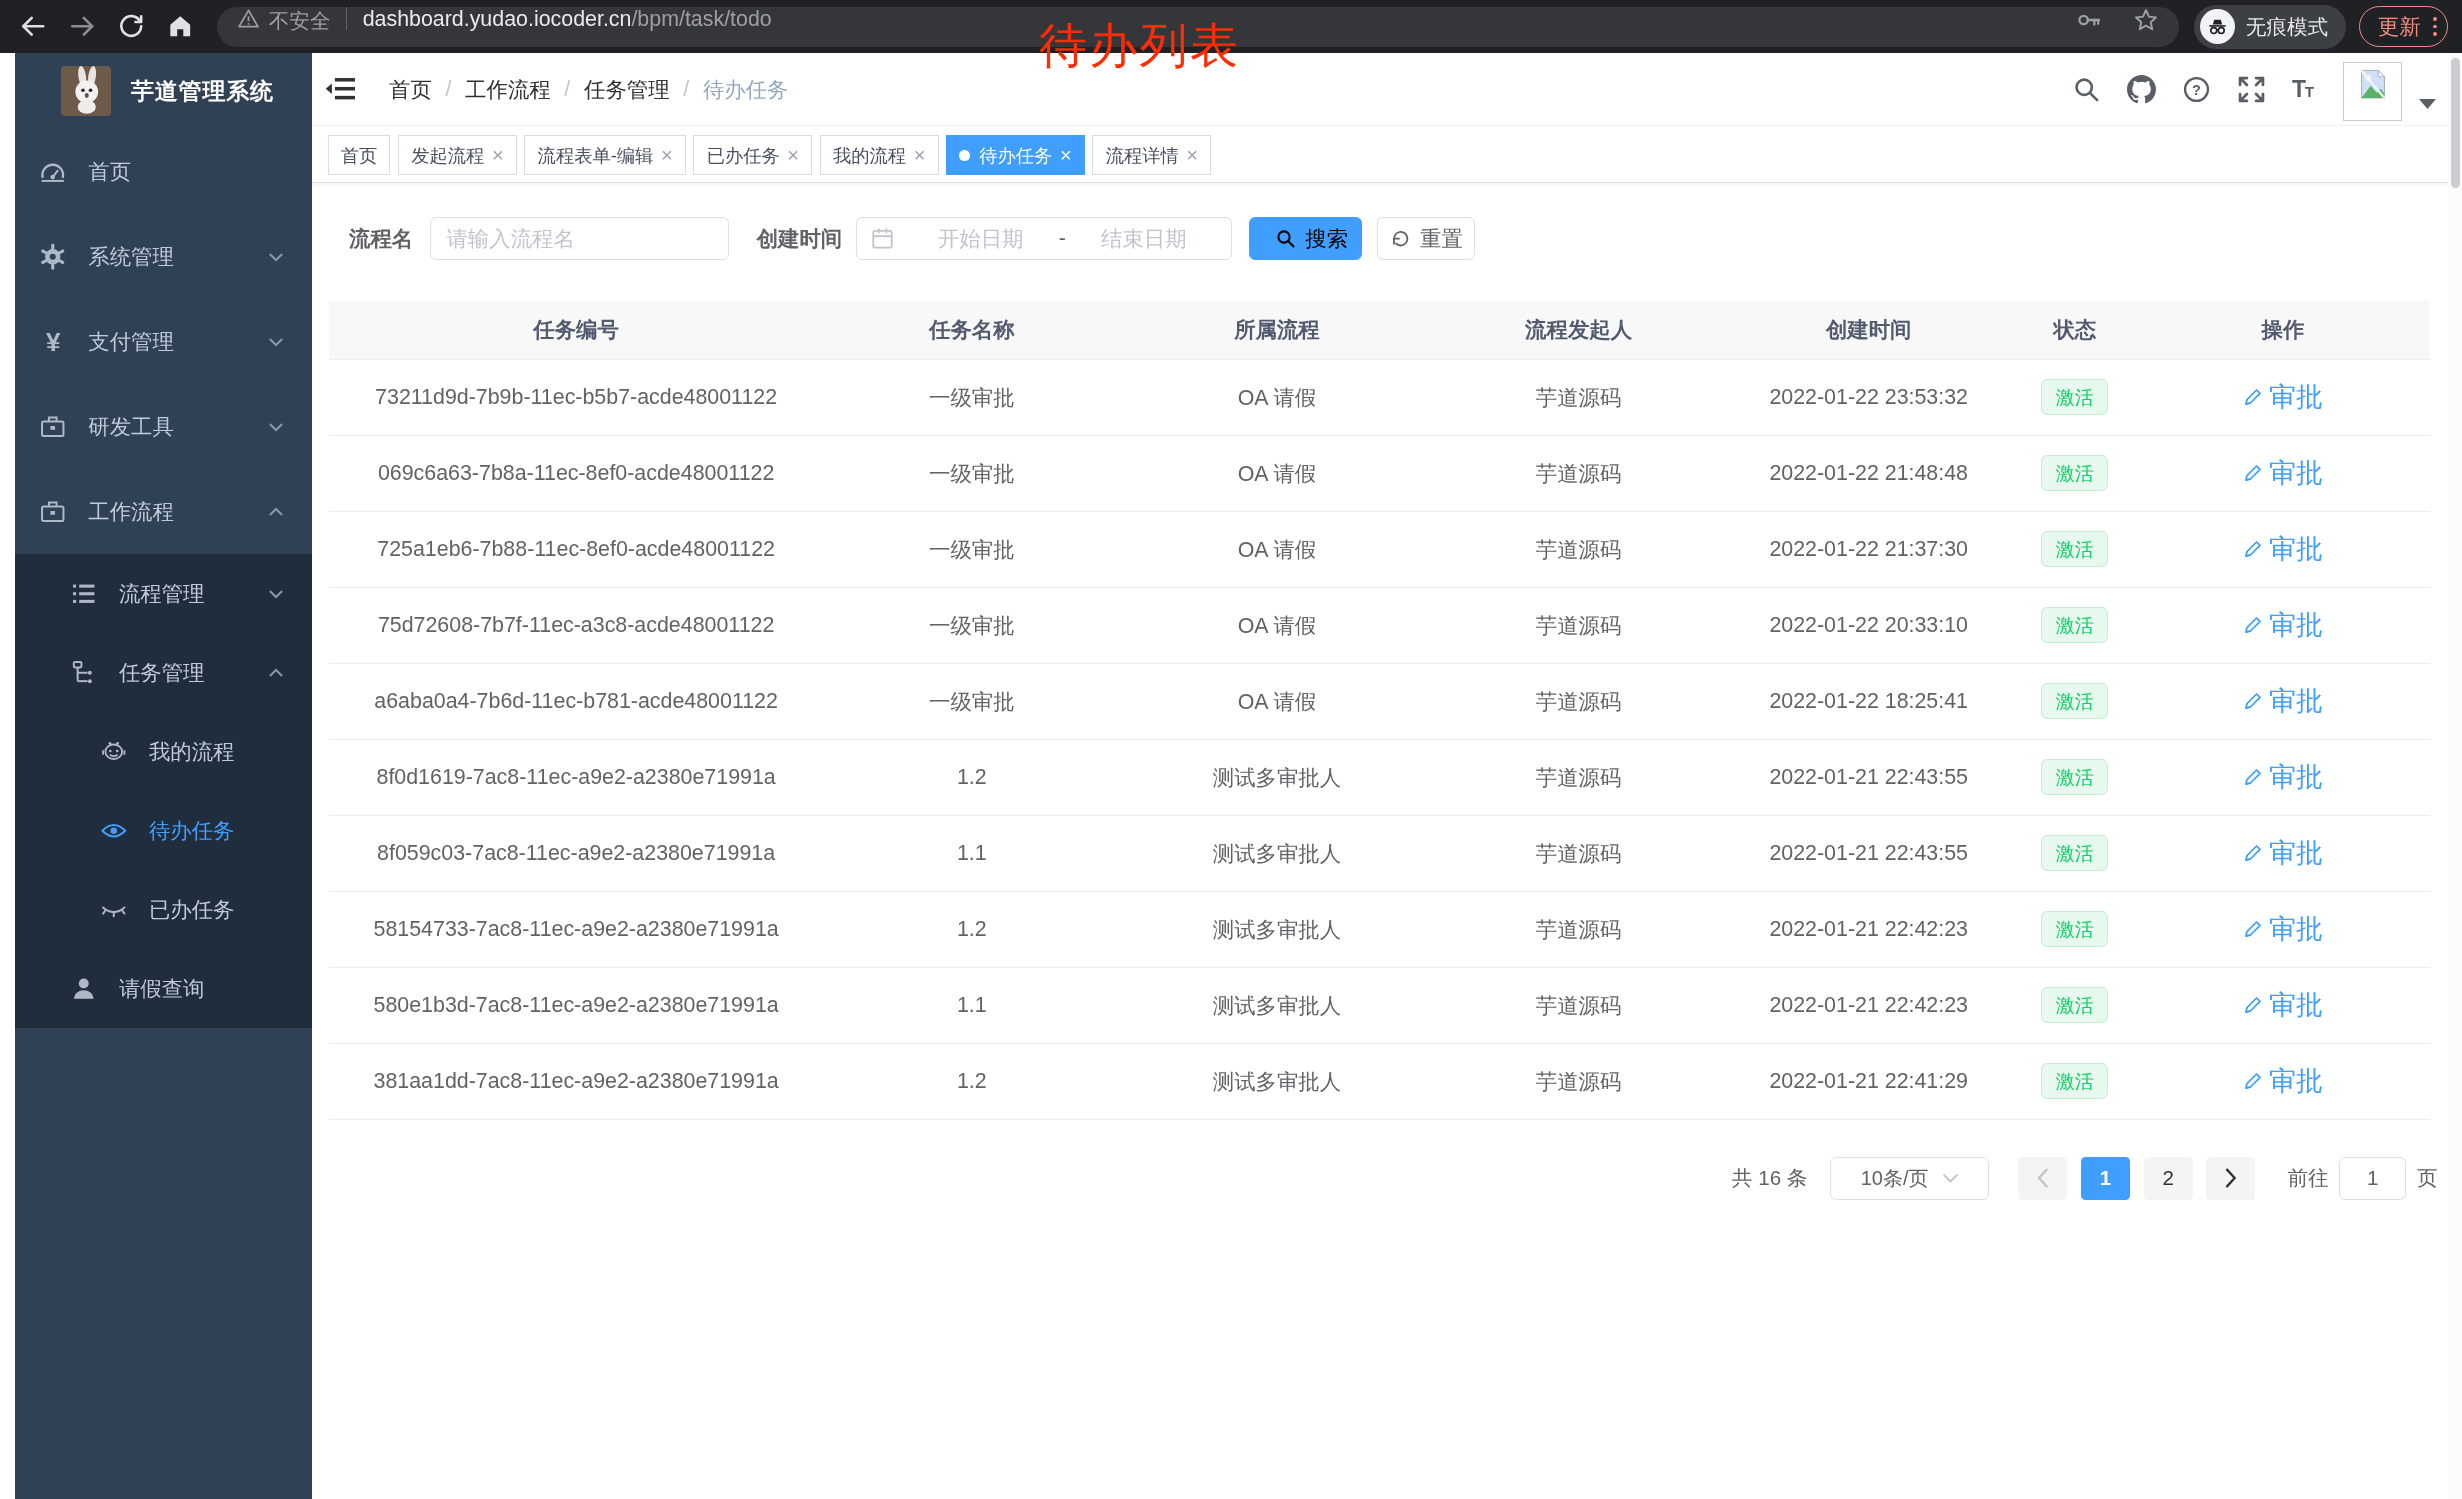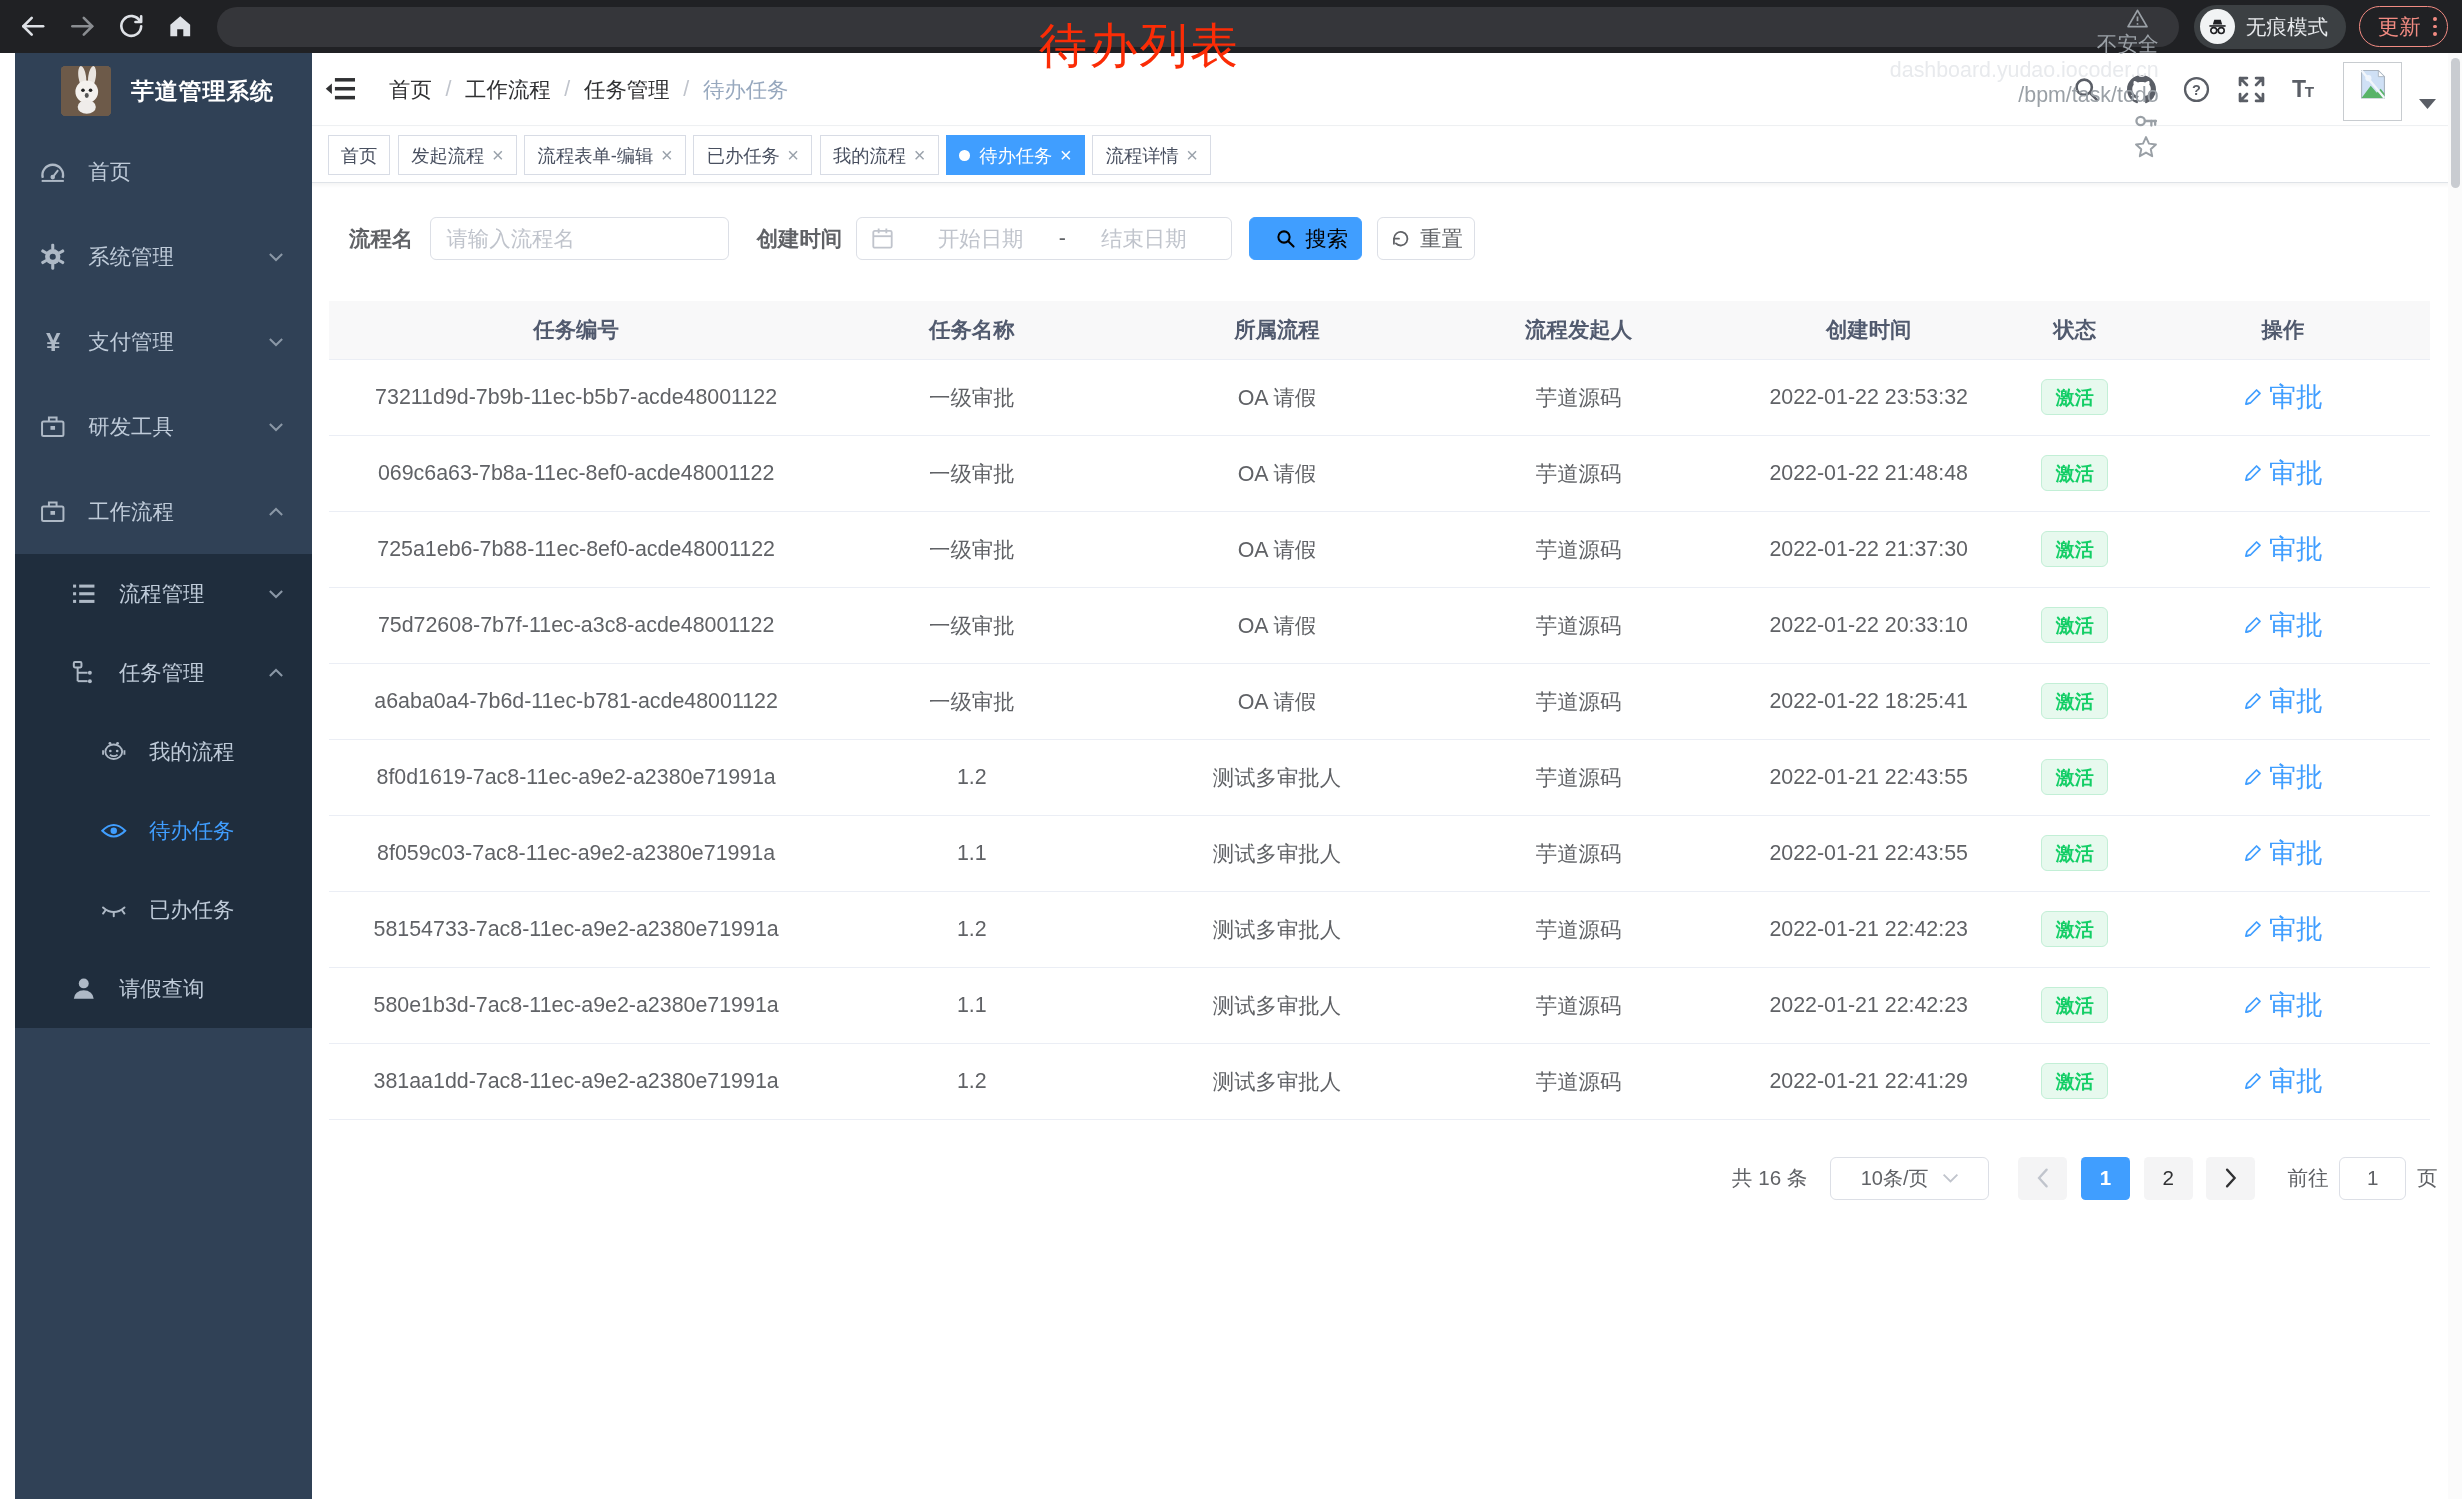--- a/index.html
+++ b/index.html
@@ -12,21 +12,21 @@
 
   
   .chrome {
     position:absolute; left:0; top:0; width:2462px; height:53px;
     background:#202124; display:flex; align-items:center; z-index:5;
   }
   .chrome .navico { width:30.5px; height:30.5px; margin-left:18.3px; color:#dee1e6; flex:0 0 auto; }
   .chrome .navico.dim { color:#8a8d91; }
   .urlpill {
     margin-left:21.4px; width:1967px; height:40px; border-radius:20px;
-    background:#35363a; display:flex; align-items:flex-end; padding:0 20px; color:#9aa0a6;flex-direction:column;
+    background:#35363a; display:flex; align-items:flex-start; padding:0 20px; color:#9aa0a6;
   }
   .urlpill .warn { width:23px; height:23px; color:#9aa0a6; margin-right:9.2px; }
   .urlpill .sec { font-size:20.6px; color:#9aa0a6; }
   .urlpill .vdiv { width:1.5px; height:23px; background:#5f6368; margin:0 15.3px; }
   .urlpill .host { font-size:21.4px; color:#e8eaed; }
   .urlpill .path { font-size:21.4px; color:#9aa0a6; }
   .urlpill .sp { flex:1; }
   .urlpill .tail { width:26px; height:26px; color:#9aa0a6; margin-left:30.5px; }
   .incog {
     margin-left:15.3px; height:44px; border-radius:22px; background:#3c4043;
@@ -135,21 +135,21 @@
   th {
     height:58px; background:#f8f8f9; color:#515a6e; font-size:21.4px; font-weight:bold;
     text-align:center; border-bottom:0.8px solid #ebeef5;
   }
   td {
     height:76px; color:#606266; font-size:21.4px; text-align:center;
     border-bottom:0.8px solid #ebeef5; background:#fff;
   }
   .badge {
     display:inline-block; padding:7.6px 13.7px; background:#e7f9ee; border:0.8px solid #c2efd6;
-    border-radius:6.1px; color:#13ce66; font-size:19px; line-height:1;font-weight:bold;
+    border-radius:6.1px; color:#13ce66; font-size:19px; line-height:1;
   }
   .act { color:#409eff; font-size:27px; text-decoration:none; display:inline-flex; align-items:center; cursor:pointer; }
   .act svg { width:20px; height:20px; margin-right:6.1px; }
 
   
   .pager { display:flex; align-items:center; justify-content:flex-end; margin:37px 24.4px 0 0; }
   .ptotal { font-size:20.6px; color:#606266; margin-right:23px; }
   .psize {
     width:159px; height:43px; border:1.5px solid #dcdfe6; border-radius:6.1px; background:#fff;
     display:flex; align-items:center; justify-content:center; color:#606266; font-size:20px; margin-right:29px; cursor:pointer;

